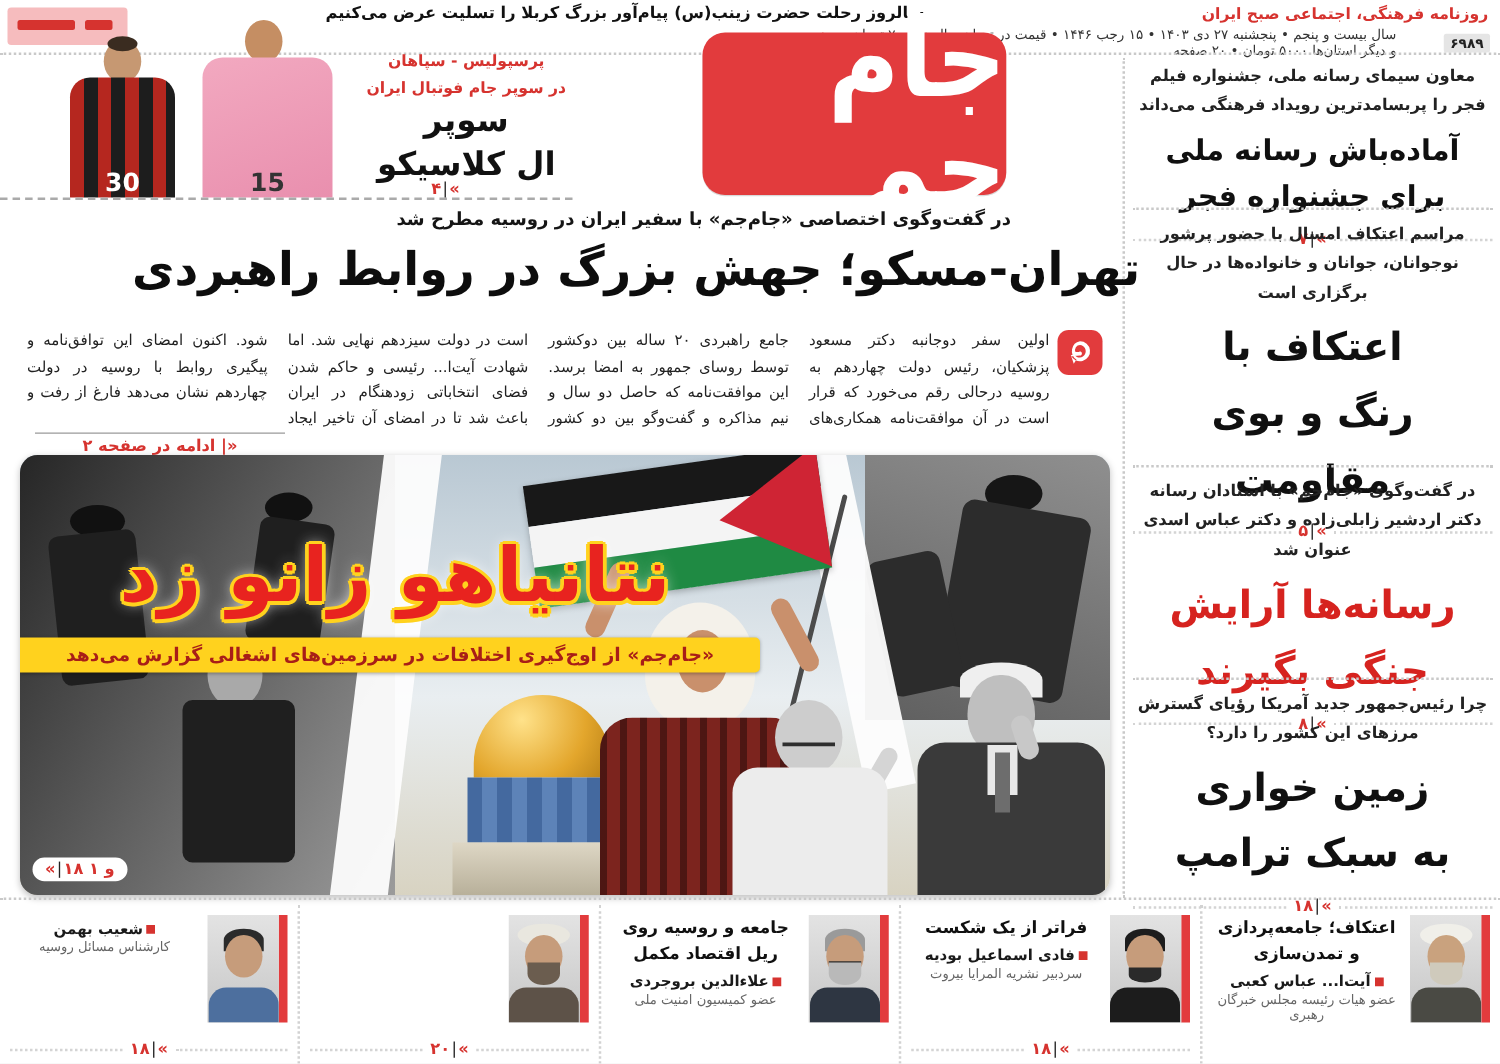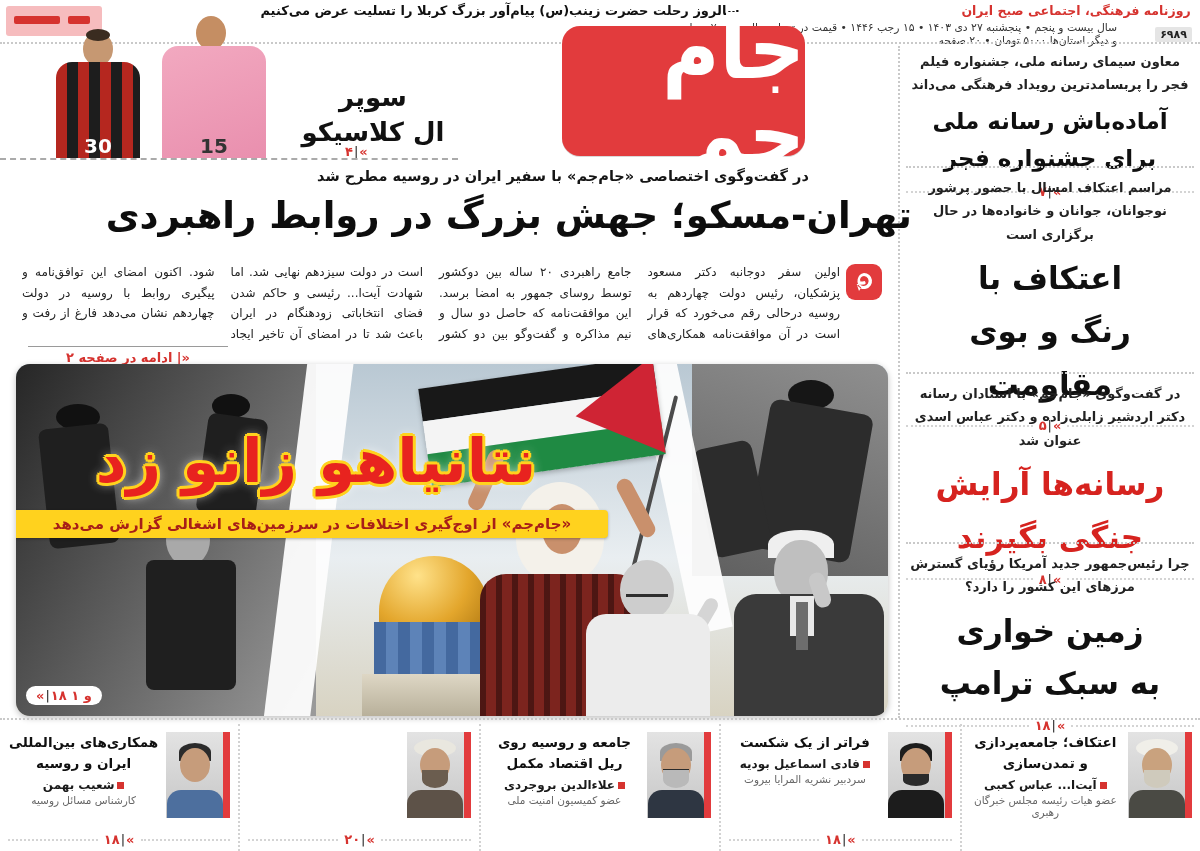--- a/index.html
+++ b/index.html
@@ -162,20 +162,24 @@
       <div class="p-head">
           <div class="p-hair"></div>
         </div>
       <div class="p-torso">30</div>
     </div>
     <div class="player player-pink" style="left:138px;width:110px;">
       <div class="p-head"></div>
       <div class="p-torso" style="width:104px;height:112px;">15</div>
     </div>
   </div>
+  <div class="abs sports-kicker">
+    <div>پرسپولیس - سپاهان</div>
+    <div>در سوپر جام فوتبال ایران</div>
+  </div>
   <div class="abs sports-title">
     <div>سوپر</div>
     <div>ال کلاسیکو</div>
   </div>
   <div class="abs page-mark sports-page"><span>۴</span><b>|</b>«</div>
   <div class="abs sports-rule"></div>
 
   <div class="abs vsep"></div>
 
   <div class="abs rc-item rc-a" style="top:50px;">
@@ -395,21 +399,20 @@
       <div class="b-top">
         <div class="pav">
           <div class="bar"></div>
           <div class="art" data-variant="man-young">
             <i class="hair"></i>
               <i class="head"></i>
               <i class="torso"></i>
           </div>
         </div>
         <div class="b-text">
-          <div class="b-head">همکاری‌های بین‌المللی ایران و روسیه</div>
           <div class="b-name"><span class="sq"></span><span>شعیب بهمن</span></div>
           <div class="b-role">کارشناس مسائل روسیه</div>
         </div>
       </div>
       <div class="b-page">
           <span class="lead"></span>
           <span class="page-mark"><span>۱۸</span><b>|</b>«</span>
           <span class="lead"></span>
         </div>
     </div>

